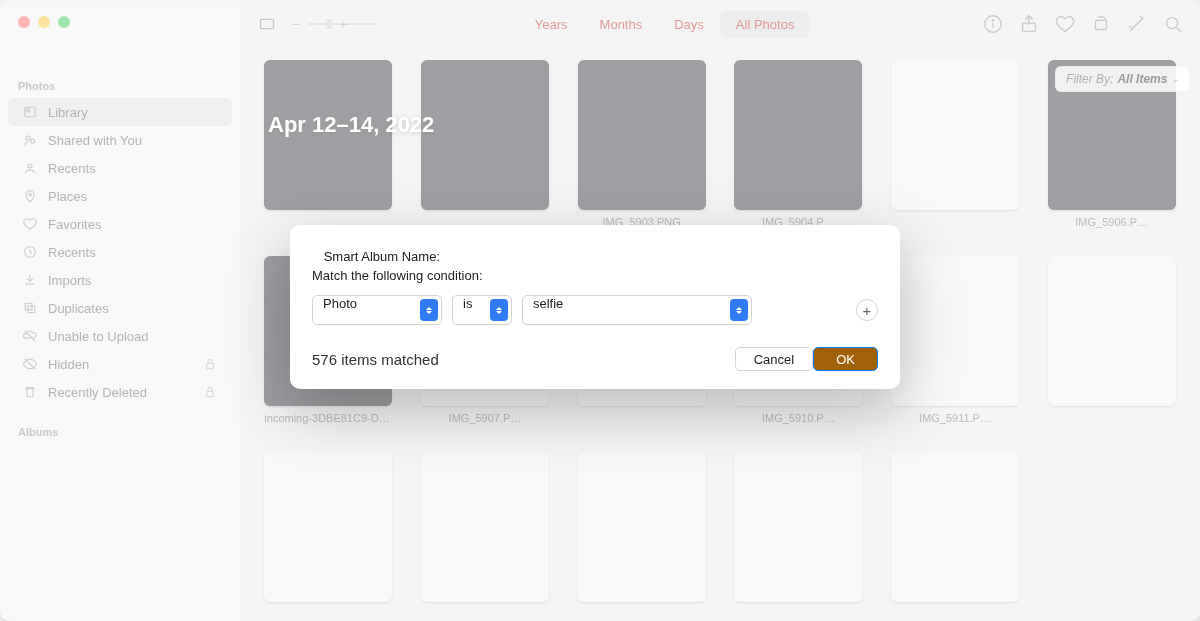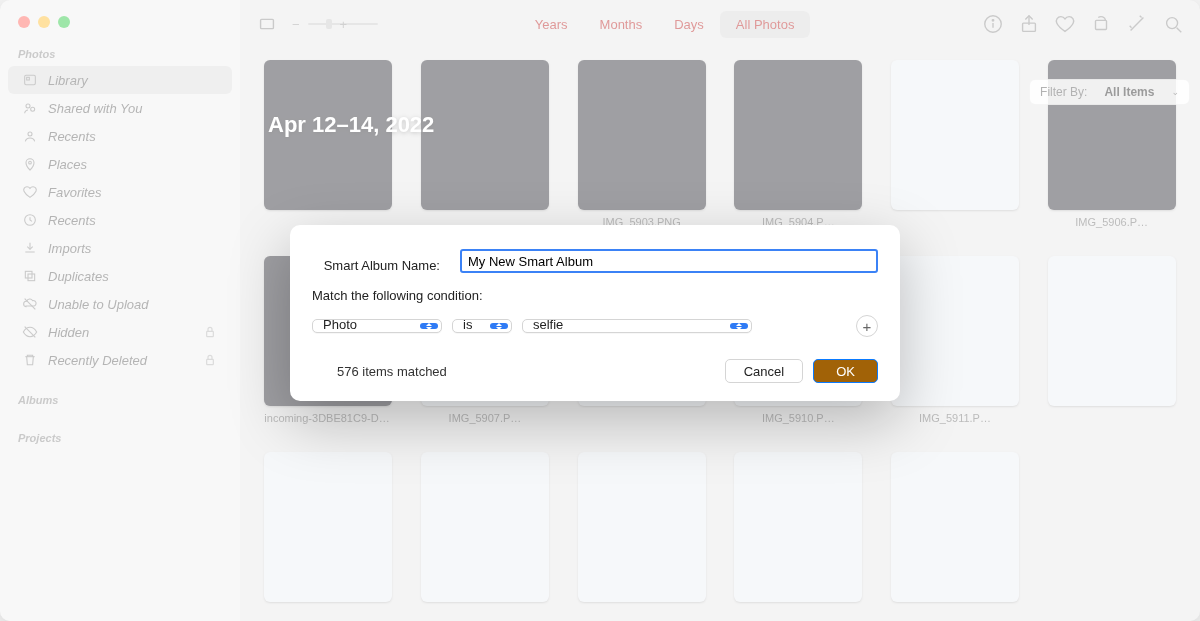--- a/index.html
+++ b/index.html
@@ -14,22 +14,22 @@
 
 
 .traffic-lights { position: absolute; top: 16px; left: 18px; display: flex; gap: 8px; z-index: 5; }
 .tl { width: 12px; height: 12px; border-radius: 50%; }
 .tl.red { background: #ff5f57; }
 .tl.yellow { background: #febc2e; }
 .tl.green { background: #28c840; }
 
 
 .sidebar {
-  position: absolute; left: 0; top: 0; bottom: 0; width: 240px;
-  background: #efefef; padding-top: 28px; font-size: 13px; color: #5a5a5a; font-style: italic;
+  position: absolute; left: 0; top: 8px; bottom: 0; width: 240px;
+  background: #efefef; padding-top: 52px; font-size: 13px; color: #5a5a5a;
 }
 .sb-section-label { padding: 20px 18px 6px; font-size: 11px; font-weight: 600; color: #8a8a8a; }
 .sb-item { display: flex; align-items: center; gap: 10px; height: 28px; padding: 0 14px; margin: 0 8px; border-radius: 6px; cursor: default; }
 .sb-item.selected { background: #dcdcdc; }
 .sb-item .icon { width: 16px; height: 16px; display: flex; align-items: center; justify-content: center; color: #8a8a8a; }
 .sb-item .lock { margin-left: auto; color: #b0b0b0; }
 
 .main {
   position: absolute; left: 240px; right: 0; top: 0; bottom: 0;
   background: #e6e6e6;
@@ -48,67 +48,67 @@
 .seg-item.active { background: rgba(0,0,0,0.06); border-radius: 6px; }
 .tb-icon { width: 22px; height: 22px; color: #8a8a8a; display: flex; align-items: center; justify-content: center; }
 .slider-stub { display: flex; align-items: center; gap: 8px; color: #9a9a9a; }
 .slider-line { width: 70px; height: 2px; background: #c8c8c8; border-radius: 2px; }
 .slider-knob { width: 6px; height: 10px; background: #c8c8c8; border-radius: 2px; margin-left: -60px; }
 
 
 .content { position: absolute; left: 0; right: 0; top: 48px; bottom: 0; padding: 12px 24px; overflow: hidden; }
 .date-header { color: #fff; font-size: 22px; font-weight: 700; text-shadow: 0 1px 4px rgba(0,0,0,.4); position: absolute; top: 64px; left: 28px; z-index: 2; }
 .filter-chip {
-  position: absolute; top: 31px; right: 10px; z-index: 2;
+  position: absolute; top: 18px; right: 10px; z-index: 2;
   background: rgba(255,255,255,.85); border: 1px solid rgba(0,0,0,.08);
   padding: 5px 10px; border-radius: 6px; font-size: 12px; color: #555;
-  display: flex; align-items: center; gap: 17px;
+  display: flex; align-items: center; gap: 4px; font-style: italic;
 }
 .filter-chip .strong { color: #222; font-weight: 600; }
 .grid { display: grid; grid-template-columns: repeat(6, 1fr); gap: 28px 28px; }
 .thumb { display: flex; flex-direction: column; align-items: center; gap: 6px; }
 .thumb-box { width: 128px; height: 150px; background: #2c2c34; border-radius: 6px; box-shadow: 0 1px 2px rgba(0,0,0,.2); }
 .thumb-box.light { background: #eceff3; }
 .thumb-label { font-size: 11px; color: #6a6a6a; max-width: 128px; white-space: nowrap; overflow: hidden; text-overflow: ellipsis; }
 
 
 .dimmer { position: absolute; inset: 0; background: rgba(255,255,255,0.55); z-index: 10; }
 
 
 .modal {
   position: absolute; z-index: 20;
   left: 290px; top: 225px; width: 610px;
   background: #fff; border-radius: 10px;
   box-shadow: 0 20px 60px rgba(0,0,0,.25);
   padding: 24px 22px 18px;
   font-size: 13px; color: #222;
 }
-.row { display: flex; align-items: flex-end; gap: 20px; margin-bottom: 15px; }
+.row { display: flex; align-items: flex-start; gap: 12px; margin-bottom: 4px; }
 .row.first .label { min-width: 128px; text-align: right; }
 .text-input {
   flex: 1; height: 24px; border: 2px solid #3b82f6; border-radius: 3px;
   padding: 0 6px; font-size: 13px; outline: none;
 }
 .match-label { margin: 4px 0 12px; }
 .cond-row { display: flex; align-items: center; gap: 10px; margin-bottom: 14px; }
-.sel { position: relative; height: 14px; background: #fff; border: 1px solid #d5d5d5; border-radius: 5px; display: flex; align-items: flex-end; padding: 0 26px 0 10px; font-size: 13px; box-shadow: 0 1px 0 rgba(0,0,0,.03); }
+.sel { position: relative; height: 30px; background: #fff; border: 1px solid #d5d5d5; border-radius: 5px; display: flex; align-items: flex-start; padding: 0 26px 0 10px; font-size: 13px; box-shadow: 0 1px 0 rgba(0,0,0,.03); }
 .sel .caret {
   position: absolute; right: 3px; top: 3px; bottom: 3px; width: 18px;
   background: #2f7bf5; border-radius: 4px; display: flex; flex-direction: column; align-items: center; justify-content: center; gap: 0;
 }
 .sel .caret::before, .sel .caret::after { content: ""; width: 0; height: 0; border-left: 3px solid transparent; border-right: 3px solid transparent; }
 .sel .caret::before { border-bottom: 3px solid #fff; margin-bottom: 1px; }
 .sel .caret::after { border-top: 3px solid #fff; }
 .sel.w1 { width: 130px; }
 .sel.w2 { width: 60px; }
 .sel.w3 { width: 230px; }
 .plus-btn { width: 22px; height: 22px; border: 1px solid #d5d5d5; border-radius: 50%; margin-left: auto; display: flex; align-items: center; justify-content: center; color: #666; font-size: 15px; background: #fff; }
 .footer { display: flex; align-items: center; margin-top: 22px; }
-.matched { font-size: 13px; color: #333; margin-left: 25px; }
-.btns { margin-left: auto; display: flex; gap: 10px; }
+.matched { font-size: 15px; color: #333; }
+.btns { margin-left: auto; display: flex; }
 .btn { height: 24px; padding: 0 18px; border-radius: 5px; font-size: 13px; border: 1px solid #d5d5d5; background: #fff; display: flex; align-items: center; }
 .btn.primary { background: #a16207; color: #fff; border-color: #0a7aff; font-weight: 500; padding: 0 22px; }
 
 svg { width: 100%; height: 100%; }
 </style>
 </head>
 <body>
 
 <div class="window">
 
@@ -229,21 +229,20 @@
           <span>Recently Deleted</span>
           <span class="icon lock">
             <svg viewBox="0 0 24 24" fill="none" stroke="currentColor" stroke-width="1.8">
               <rect x="7" y="11" width="10" height="8" rx="1"></rect>
               <path d="M9 11V8a3 3 0 0 1 6 0v3"></path>
             </svg>
           </span>
         </div>
       </div>
     <div class="sb-section-label">Albums</div>
-    <div class="sb-section-label">Projects</div>
   </div>
 
   <div class="main">
     <div class="toolbar">
       <div class="tb-icon">
         <svg viewBox="0 0 24 24" fill="none" stroke="currentColor" stroke-width="1.5">
             <rect x="5" y="7" width="14" height="10" rx="1"></rect>
           </svg>
       </div>
       <div class="slider-stub">
@@ -368,21 +367,20 @@
           </div>
         </div>
     </div>
   </div>
 
   <div class="dimmer"></div>
 
   <div class="modal">
     <div class="row first">
       <div class="label">Smart Album Name:</div>
-      <input class="text-input" value="My New Smart Album" style="">
     </div>
     <div class="match-label">Match the following condition:</div>
     <div class="cond-row">
       <div class="sel w1">
         <span>Photo</span>
         <span class="caret"></span>
       </div>
       <div class="sel w2">
         <span>is</span>
         <span class="caret"></span>

